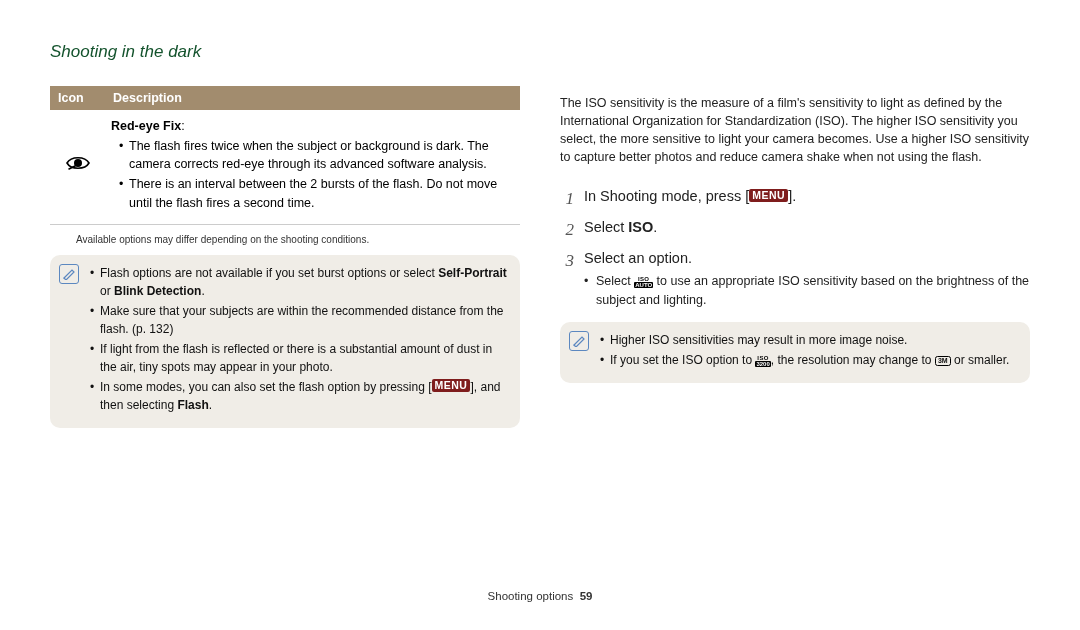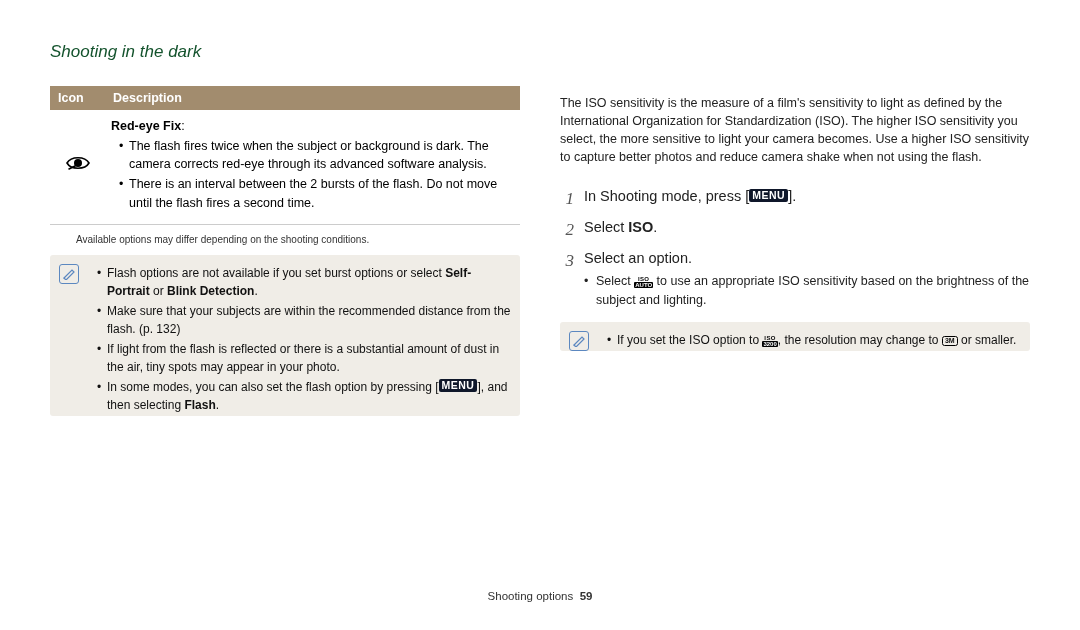--- a/index.html
+++ b/index.html
@@ -81,24 +81,24 @@
   .caption-line {
     font-size: 10px;
     color: #333;
     padding-left: 26px;
     margin-top: 8px;
     margin-bottom: 8px;
     line-height: 1.4;
   }
   .note-box {
     background: #f0ede7;
-    border-radius: 3px;
+    border-radius: 10px;
     display: flex;
-    padding: 7px 9px 0 9px;
-    gap: 16px;
+    padding: 7px 9px 12px 9px;
+    gap: 9px;
     font-size: 12px;
     line-height: 1.5;
   }
   .note-icon-wrap {
     flex: 0 0 22px;
     display: flex;
     align-items: flex-start;
     padding-top: 2px;
   }
   .note-icon {
@@ -145,21 +145,21 @@
     font-style: italic;
     font-size: 17px;
     color: #555;
     width: 14px;
     text-align: right;
     flex-shrink: 0;
   }
   .step-body { flex: 1; }
   .menu-badge {
     display: inline-block;
-    background: #0f172a;
+    background: #7f1d1d;
     color: #fff;
     font-weight: 700;
     font-size: 10.5px;
     padding: 0 3px;
     border-radius: 2px;
     letter-spacing: 0.5px;
     line-height: 1.3;
     vertical-align: 2px;
   }
   .sub-bullets {
@@ -304,20 +304,21 @@
     <div class="note-icon-wrap">
       <div class="note-icon">
         <svg width="12" height="12" viewBox="0 0 12 12">
           <path d="M1 11 L9 3 L11 5 L3 13 Z" transform="translate(0,-1)" fill="none" stroke="#5c88c0" stroke-width="1.2"></path>
           <path d="M1 11 L1.6 9.4" stroke="#5c88c0" stroke-width="1.2"></path>
         </svg>
       </div>
     </div>
     <div class="note-content">
       <ul class="bullets">
+        <li>Higher ISO sensitivities may result in more image noise.</li>
         <li>
           <span>If you set the ISO option to </span><span class="iso-auto-badge"><span class="top">ISO</span><br><span class="bot">3200</span></span><span>, the resolution may change to </span><span class="res-badge">3M</span><span> or smaller.</span>
         </li>
       </ul>
     </div>
   </div>
 </div>
 
 <div class="footer">
   <span>Shooting options</span>&nbsp;&nbsp;<span class="pg">59</span>

